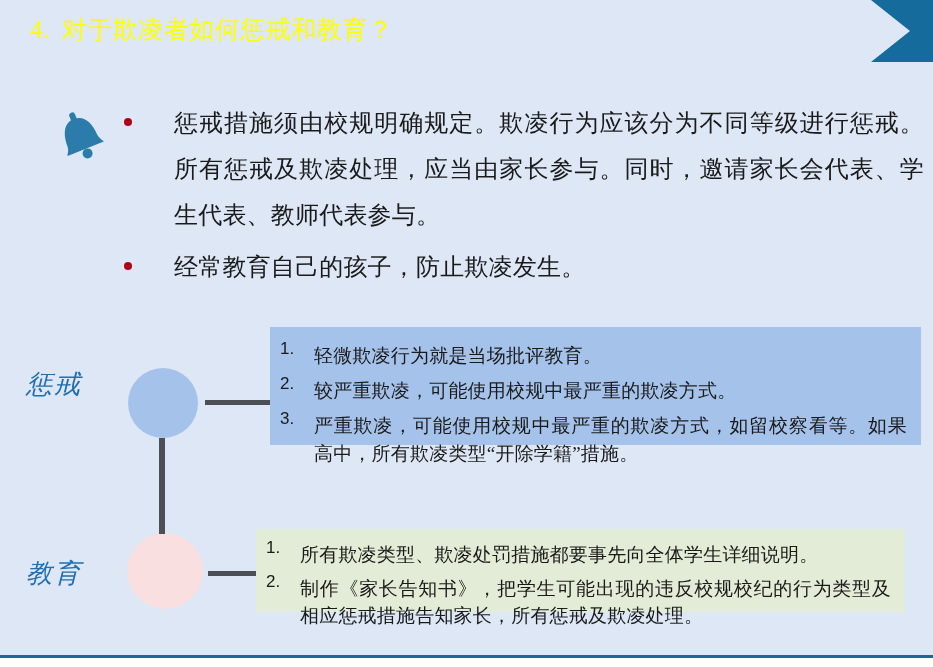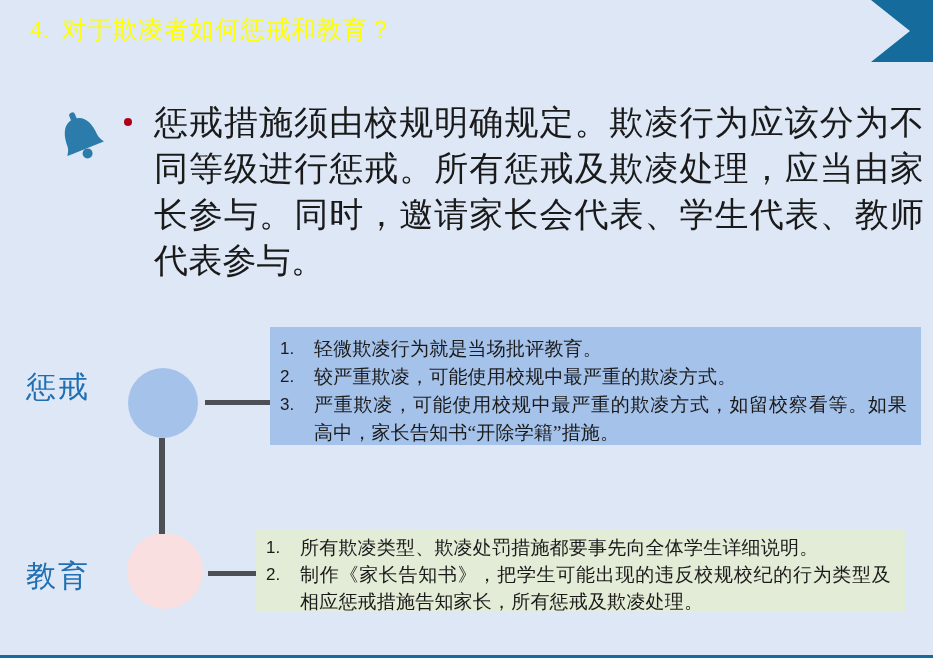--- a/index.html
+++ b/index.html
@@ -69,34 +69,36 @@
     flex: 0 0 auto;
     width: 8px;
     height: 8px;
     border-radius: 50%;
     background: #b00018;
     margin-top: 18px;
     margin-right: 22px;
   }
   .bullet-text {
     flex: 1 1 auto;
-    font-size: 34px;
+    font-size: 24px;
     line-height: 46px;
     color: #1a1a1a;
     text-align: justify;
     text-justify: inter-ideograph;
     letter-spacing: 0.2px;
+    margin-left: 20px;
   }
 
   
   .stage-label {
     position: absolute;
-    font-size: 30px;
+    font-size: 26px;
     color: #1f6fb2;
     letter-spacing: 2px;
+    font-style: italic;
   }
   #label-discipline { left: 26px; top: 367px; }
   #label-education  { left: 26px; top: 556px; }
 
   .node-circle {
     position: absolute;
     border-radius: 50%;
   }
   #circle-discipline {
     left: 128px;
@@ -175,20 +177,21 @@
     font-family: "Liberation Sans", sans-serif;
   }
   .num-body {
     flex: 1 1 auto;
     font-size: 19px;
     line-height: 28px;
     color: #1a1a1a;
     letter-spacing: 0.2px;
     text-align: justify;
     text-justify: inter-ideograph;
+    margin-top: 7px;
   }
   #box-education .num-marker { line-height: 27px; }
   #box-education .num-body { line-height: 27px; }
 
   
   #footer-bar {
     position: absolute;
     left: 0;
     top: 655px;
     width: 933px;
@@ -214,20 +217,24 @@
         <circle cx="28.5" cy="47" r="5"></circle>
       </g>
     </svg>
   </div>
 
   <div id="bullets">
     <div class="bullet-row">
       <span class="bullet-dot"></span>
       <span class="bullet-text">惩戒措施须由校规明确规定。欺凌行为应该分为不同等级进行惩戒。所有惩戒及欺凌处理，应当由家长参与。同时，邀请家长会代表、学生代表、教师代表参与。</span>
     </div>
+    <div class="bullet-row">
+      <span class="bullet-dot"></span>
+      <span class="bullet-text">经常教育自己的孩子，防止欺凌发生。</span>
+    </div>
   </div>
 
   <div class="stage-label" id="label-discipline">惩戒</div>
   <div class="stage-label" id="label-education">教育</div>
 
   <div class="node-circle" id="circle-discipline"></div>
   <div class="node-circle" id="circle-education"></div>
 
   <div class="connector" id="connector-vertical"></div>
   <div class="connector" id="connector-discipline"></div>
@@ -238,21 +245,21 @@
       <li class="num-item">
         <span class="num-marker">1.</span>
         <span class="num-body">轻微欺凌行为就是当场批评教育。</span>
       </li>
       <li class="num-item">
         <span class="num-marker">2.</span>
         <span class="num-body">较严重欺凌，可能使用校规中最严重的欺凌方式。</span>
       </li>
       <li class="num-item">
         <span class="num-marker">3.</span>
-        <span class="num-body">严重欺凌，可能使用校规中最严重的欺凌方式，如留校察看等。如果高中，家长告知书“开除学籍”措施。</span>
+        <span class="num-body">严重欺凌，可能使用校规中最严重的欺凌方式，如留校察看等。如果高中，所有欺凌类型“开除学籍”措施。</span>
       </li>
     </ul>
   </div>
 
   <div class="content-box" id="box-education">
     <ul class="num-list">
       <li class="num-item">
         <span class="num-marker">1.</span>
         <span class="num-body">所有欺凌类型、欺凌处罚措施都要事先向全体学生详细说明。</span>
       </li>

